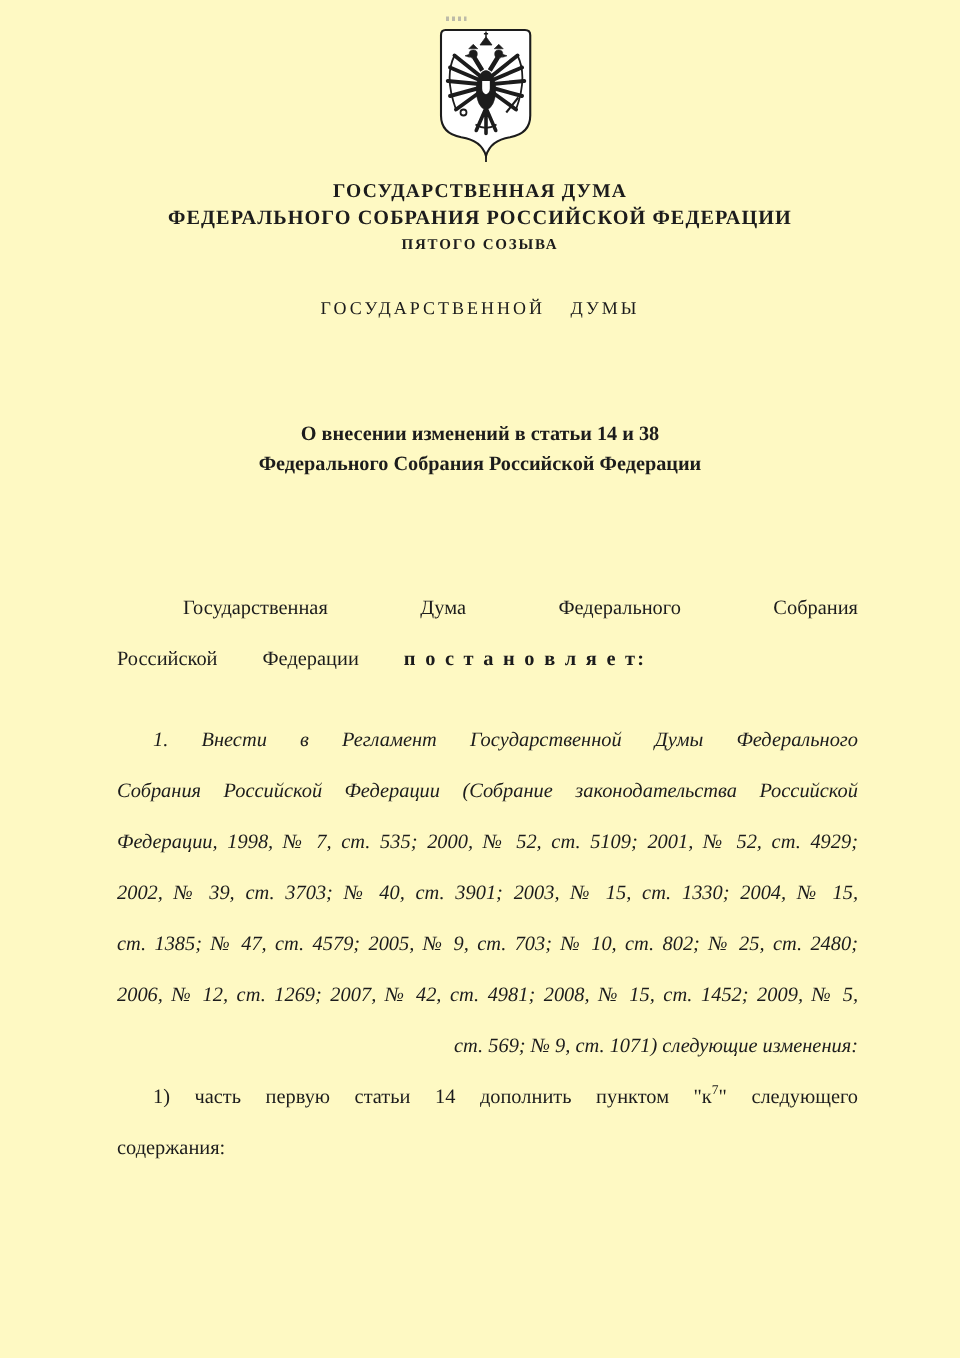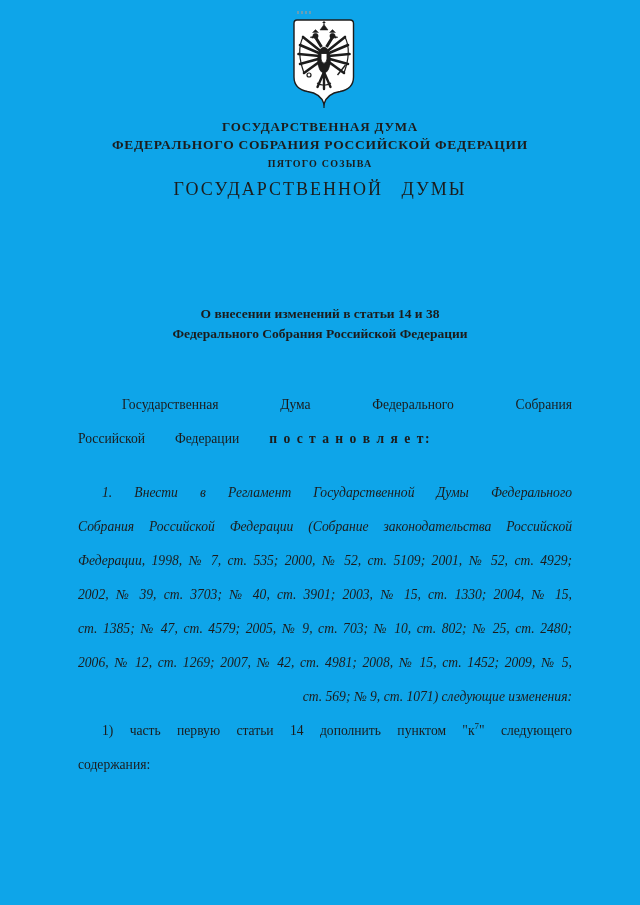--- a/index.html
+++ b/index.html
@@ -1,19 +1,19 @@
 <!DOCTYPE html>
 <html><head>
 <meta charset="utf-8">
 <style>
   html,body { margin:0; padding:0; }
   .page {
     position:relative;
     width:640px; height:905px;
-    background:#0ea5e9;
+    background:#fef9c3;
     font-family:"Liberation Serif", serif;
     color:#1c1c1c;
     overflow:hidden;
   }
 
   
   .emblem { position:absolute; top:17px; left:290px; width:68px; height:92px; }
   .scan-artifact {
     position:absolute; top:11px; left:297px; width:14px; height:3px;
     background:repeating-linear-gradient(90deg,#9a9a9a 0 2px, transparent 2px 4px);
@@ -22,24 +22,24 @@
 
   
   .letterhead { position:absolute; top:119px; left:0; width:640px; text-align:center; }
   .lh1 { font-size:13px;   font-weight:bold; letter-spacing:.8px; line-height:15px; }
   .lh2 { font-size:13.5px; font-weight:bold; letter-spacing:.7px; line-height:15px; margin-top:3px; }
   .lh3 { font-size:10px; font-weight:bold; letter-spacing:1.2px; line-height:13px; margin-top:5px; }
 
   
   .doc-title { position:absolute; top:178px; left:0; width:640px; text-align:center; }
   .t1 { font-size:21px; font-weight:bold; letter-spacing:5px; line-height:24px; }
-  .t2 { font-size:18px; font-weight:normal; letter-spacing:2px; word-spacing:12px; line-height:22px; margin-top:0; }
+  .t2 { font-size:12px; font-weight:normal; letter-spacing:2px; word-spacing:12px; line-height:22px; margin-top:16px; }
 
   
-  .subject { position:absolute; top:304px; left:0; width:640px; text-align:center;
+  .subject { position:absolute; top:279px; left:0; width:640px; text-align:center;
              font-weight:bold; font-size:13.5px; }
   .subject-line { line-height:20px; }
 
   
   .body-text { position:absolute; top:388px; left:78px; width:494px;
                font-size:13.6px; line-height:34px; }
   .bodyline { height:34px; overflow:hidden; }
   .jline { text-align:justify; text-align-last:justify; }
   .p1 .bodyline:first-child { text-indent:44px; }
   .p2 { margin-top:20px; }

